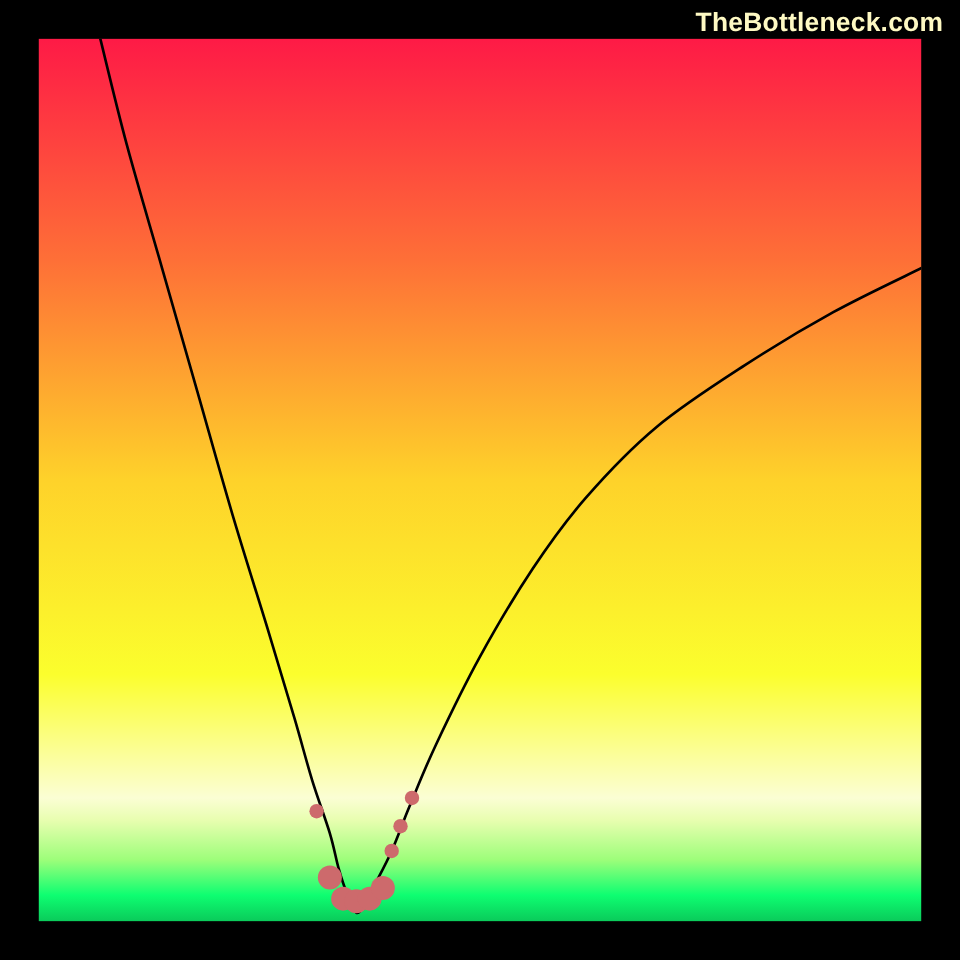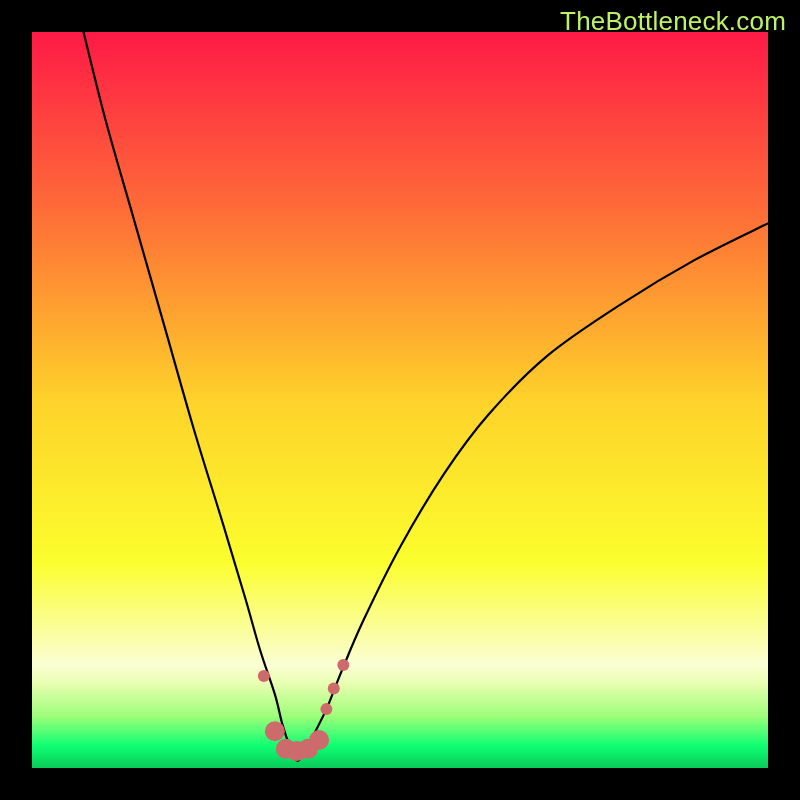--- a/index.html
+++ b/index.html
@@ -22,23 +22,23 @@
     left: 32px;
     top: 32px;
     width: 736px;
     height: 736px;
     overflow: hidden;
   }
   .watermark {
     position: absolute;
     top: 6px;
     right: 14px;
-    color: #bef264;
-    font-size: 26px;
-    font-weight: 400;
+    color: #fef9c3;
+    font-size: 22px;
+    font-weight: 700;
     letter-spacing: 0.2px;
     user-select: none;
   }
 </style>
 </head>
 <body>
 
 <div class="frame">
   <div class="plot">
     <svg id="chart-svg" width="736" height="736" viewBox="0 0 736 736" preserveAspectRatio="none">

